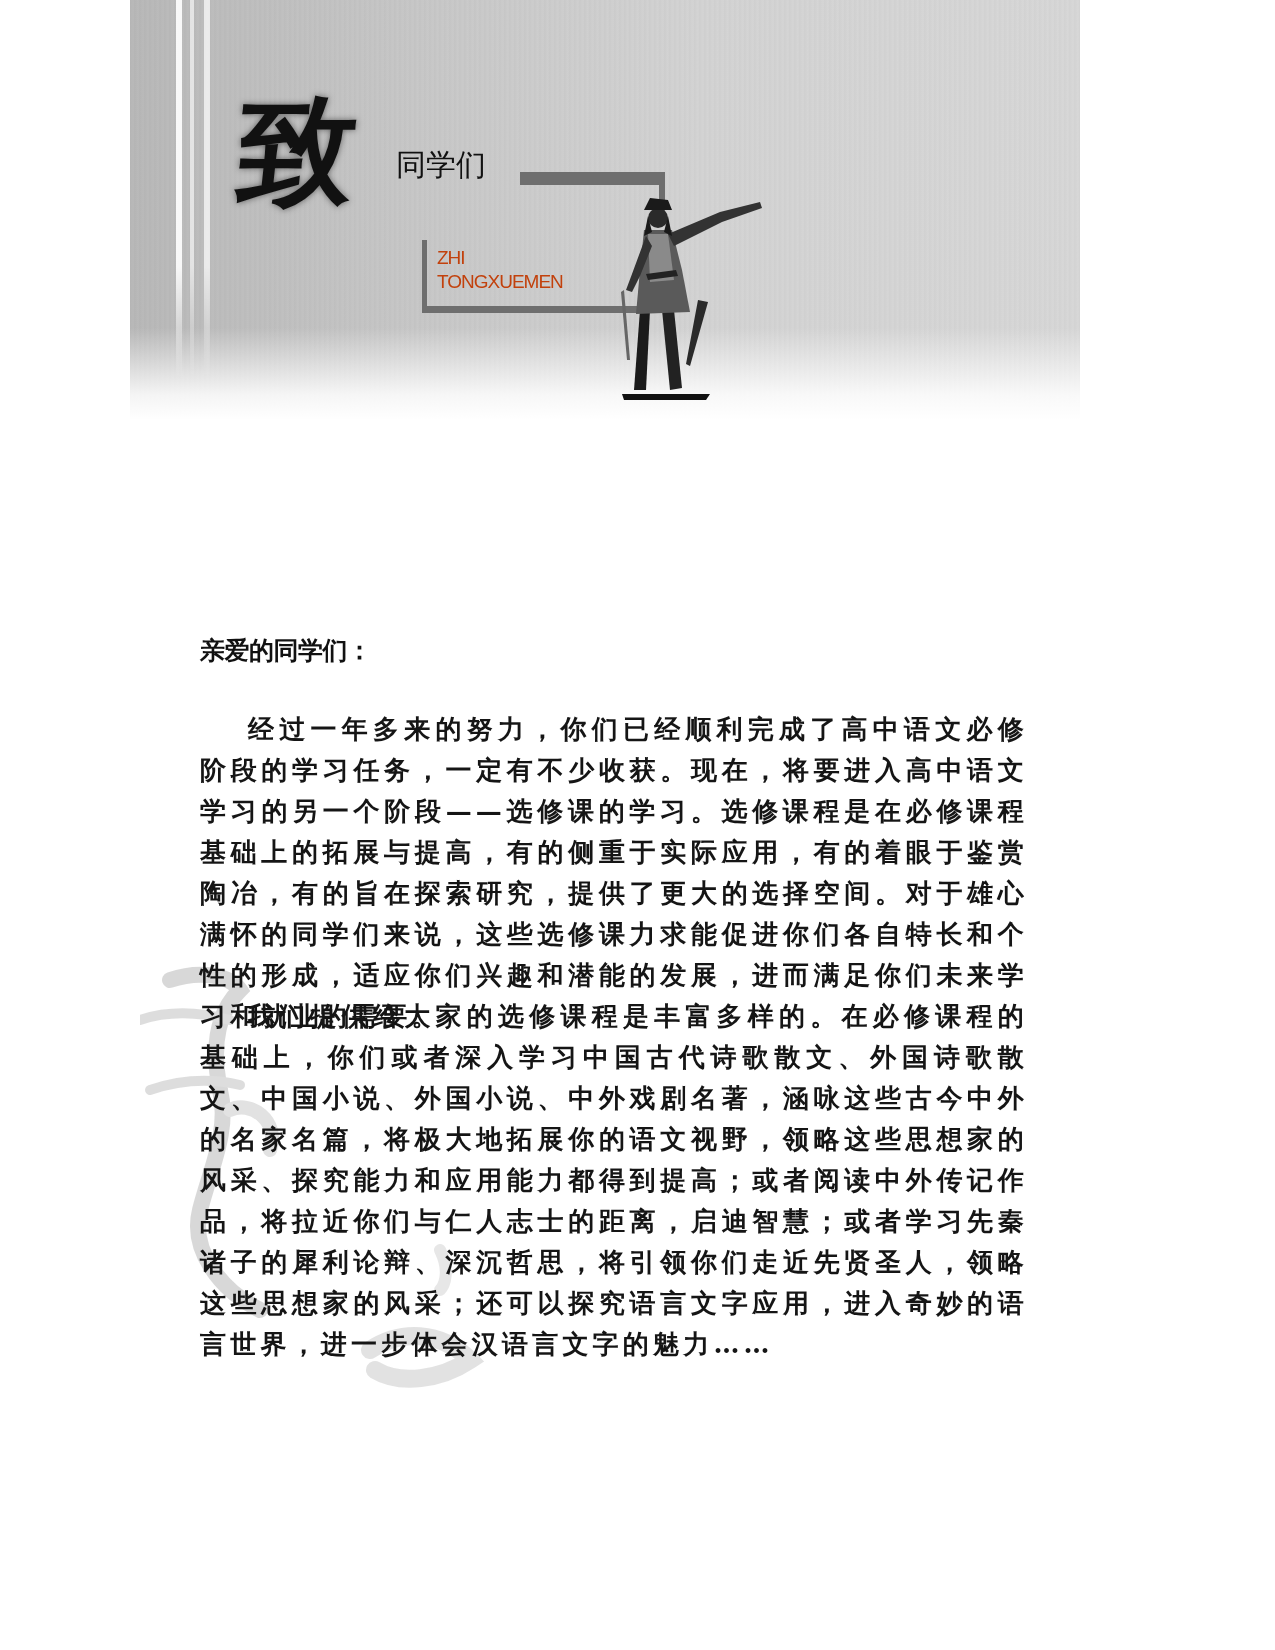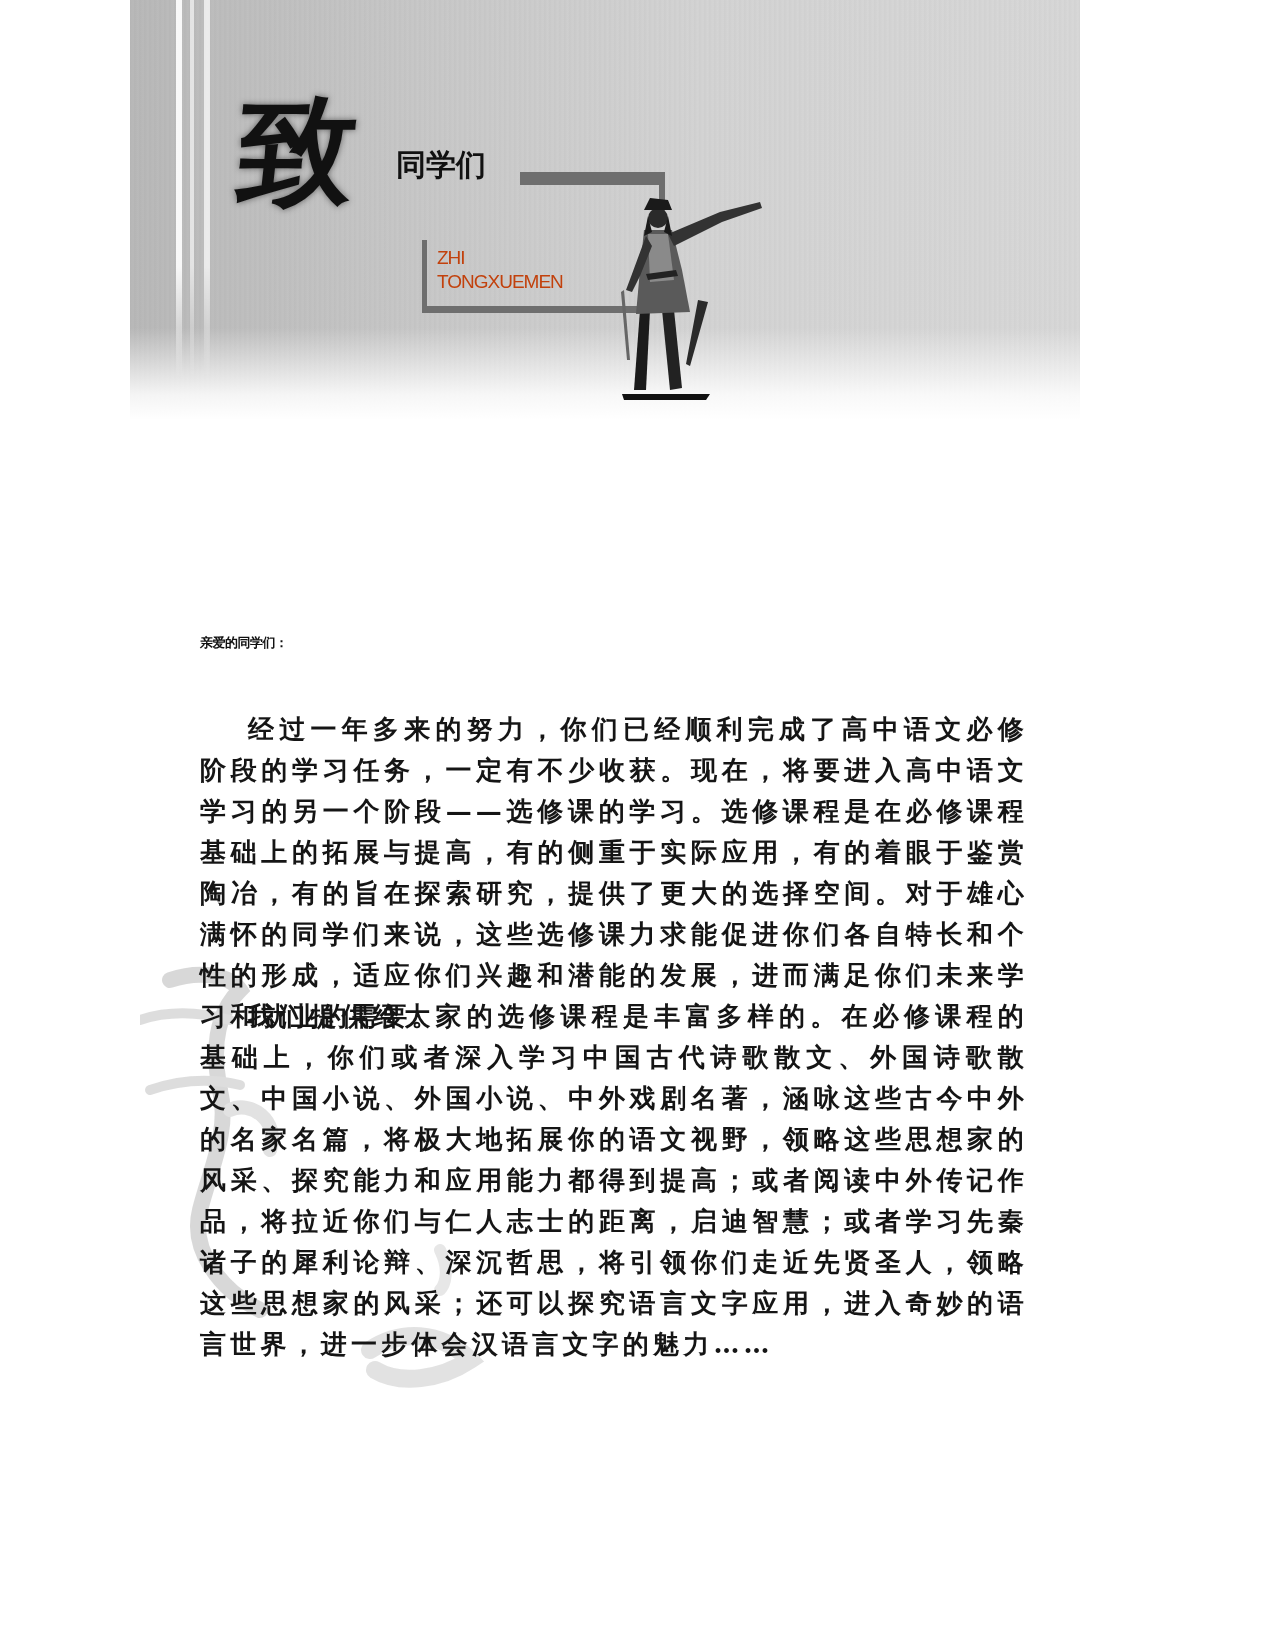--- a/index.html
+++ b/index.html
@@ -24,21 +24,21 @@
   }
   .big-char {
     position: absolute; left: 238px; top: 92px;
     font-family: "DejaVu Serif", serif; font-size: 118px; font-weight: bold;
     color: #111; line-height: 1; letter-spacing: 0;
     text-shadow: 0 0 6px rgba(0,0,0,0.5);
     transform: skewX(-6deg);
   }
   .title-cn {
     position: absolute; left: 396px; top: 150px;
-    font-family: "DejaVu Sans", sans-serif; font-size: 30px; font-weight: bold;
+    font-family: "DejaVu Sans", sans-serif; font-size: 30px; font-weight: normal;
     color: #111; line-height: 1;
   }
   .bar-top {
     position: absolute; left: 520px; top: 172px; width: 145px; height: 13px; background: #6e6e6e;
   }
   .bar-top-down {
     position: absolute; left: 659px; top: 172px; width: 6px; height: 40px; background: #6e6e6e;
   }
   .bracket-left {
     position: absolute; left: 422px; top: 240px; width: 5px; height: 72px; background: #6e6e6e;
@@ -57,21 +57,21 @@
   .statue { position: absolute; left: 610px; top: 190px; width: 160px; height: 212px; }
 
   
   .watermark {
     position: absolute; left: 140px; top: 950px; width: 380px; height: 440px; opacity: 0.28;
   }
 
   
   .salutation {
     position: absolute; left: 200px; top: 634px;
-    font-family: "DejaVu Sans", sans-serif; font-size: 13px; font-weight: bold; color: #111;
+    font-family: "DejaVu Sans", sans-serif; font-size: 25px; font-weight: bold; color: #111;
     letter-spacing: -0.5px;
   }
   .para {
     position: absolute; left: 200px; width: 828px;
     font-family: "DejaVu Serif", serif; font-size: 26px; font-weight: bold; color: #151515;
     line-height: 41px; letter-spacing: 4.2px; text-align: justify; text-indent: 48px;
   }
   .para.p1 { top: 683px; }
   .para.p2 { top: 970px; }
 </style>

